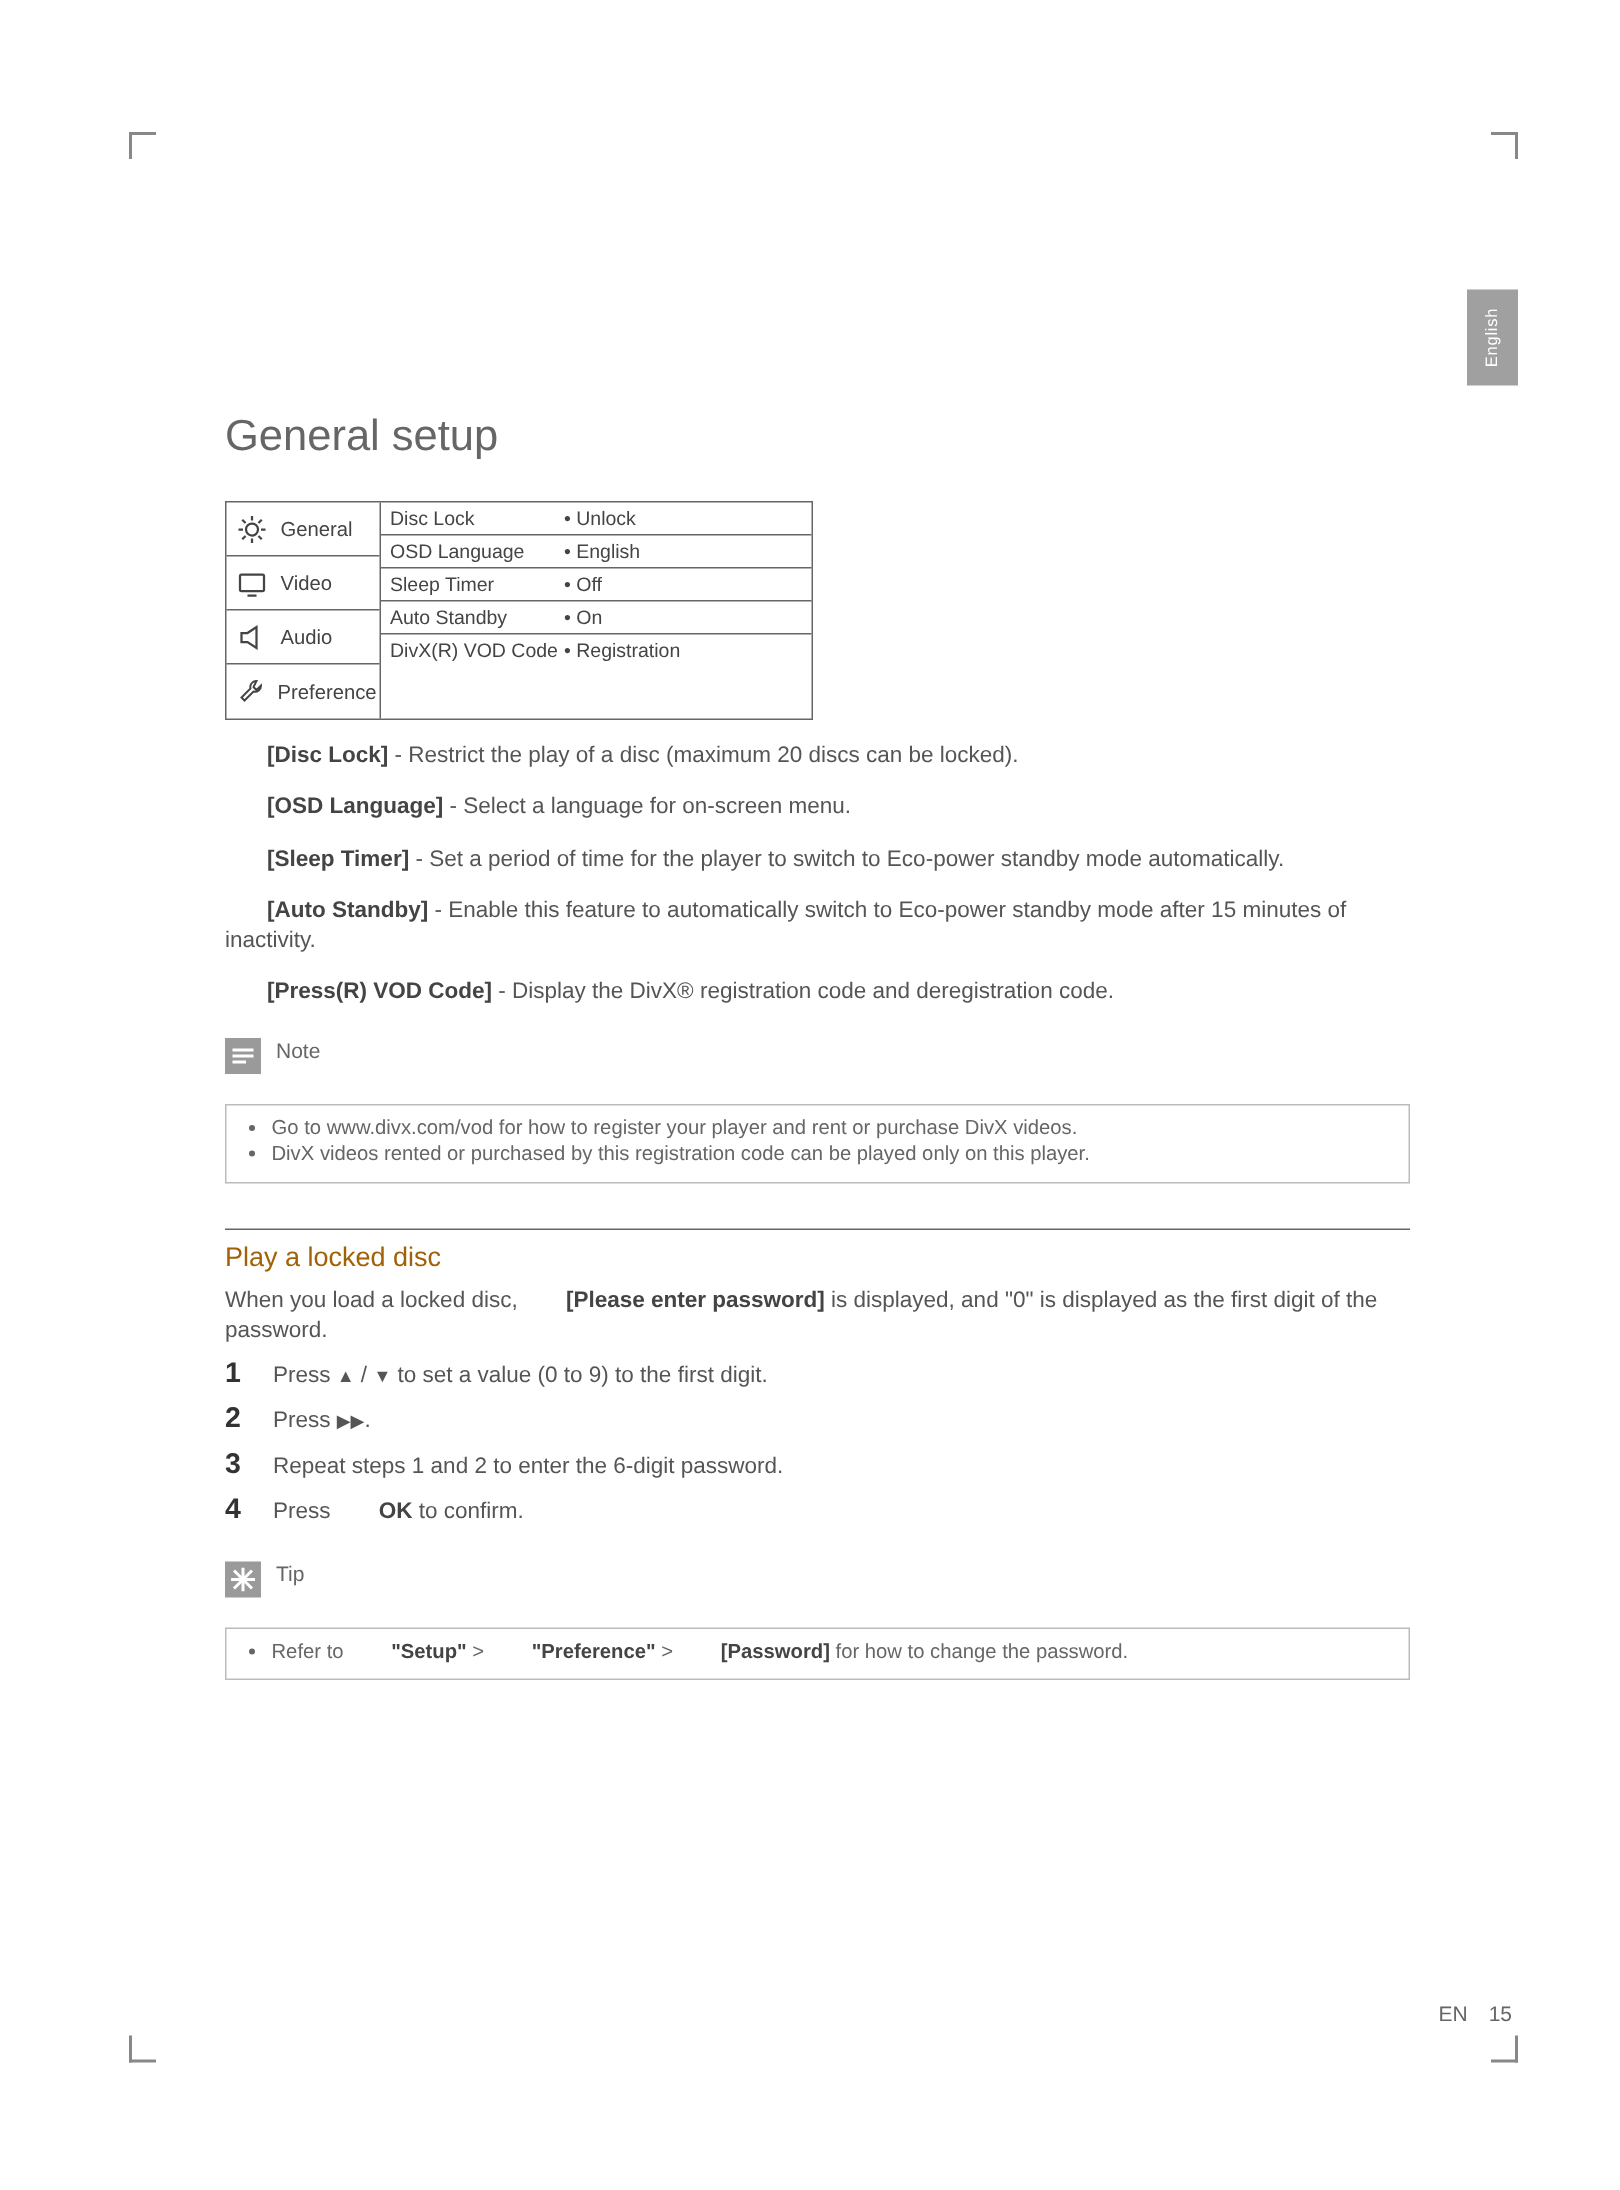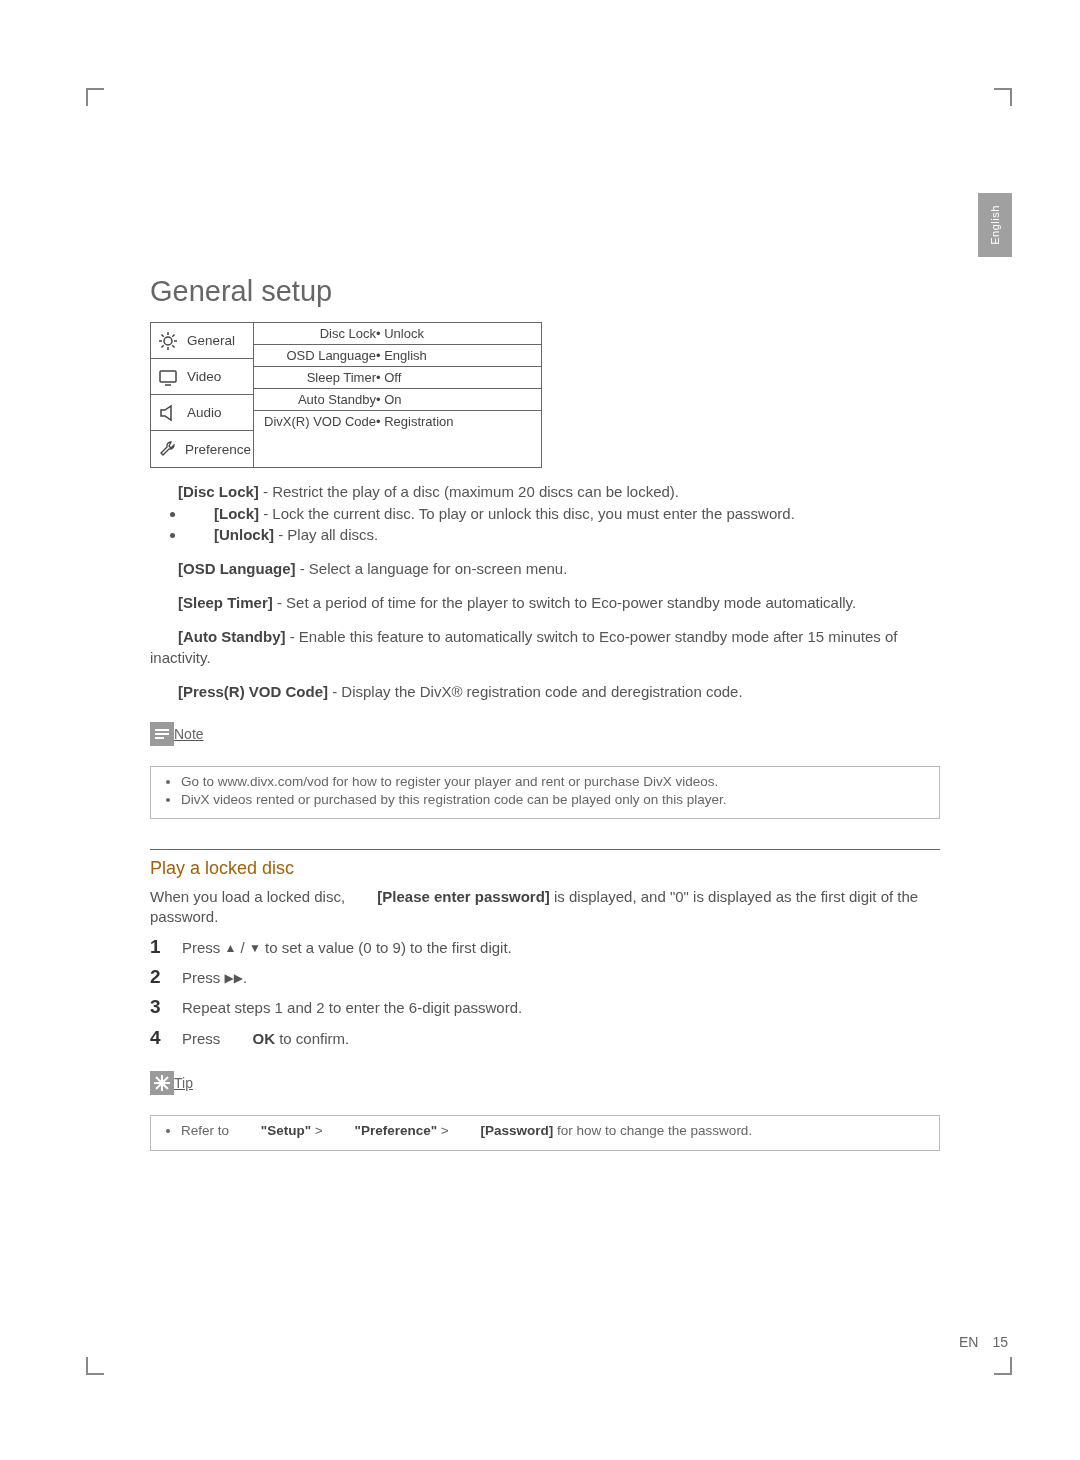--- a/index.html
+++ b/index.html
@@ -37,21 +37,21 @@
   .page {
     position: absolute;
     left: 150px;
     top: 275px;
     width: 790px;
   }
   h1 {
     font-size: 29px;
     font-weight: 400;
     color: #666;
-    margin-bottom: 14px;
+    margin-bottom: 26px;
   }
   .menu-box {
     border: 1px solid #666;
     display: flex;
     width: 392px;
     font-size: 13.5px;
     color: #444;
   }
   .menu-left {
     width: 103px;
@@ -75,34 +75,33 @@
     flex-direction: column;
   }
   .menu-row {
     display: flex;
     border-bottom: 1px solid #666;
     padding: 2px 6px;
     font-size: 13px;
     line-height: 17px;
   }
   .menu-row:last-child { border-bottom: none; flex: 1; }
-  .menu-row .k { flex: 0 0 116px; text-align: right; }
+  .menu-row .k { flex: 0 0 116px; }
   .menu-row .v::before { content: "• "; }
   .body-text { font-size: 15px; line-height: 1.35; color: #555; }
   .section-para { margin-top: 14px; }
   ul.bullets { list-style: disc; padding-left: 36px; margin-top: 2px; font-size: 15px; line-height: 1.35; }
   .bold { font-weight: 600; color: #444; padding-left: 28px; }
   .note-box, .tip-box {
     border: 1px solid #bbb;
     margin-top: 14px;
   }
   .note-head, .tip-head {
-    display: flex; align-items: center; 
+    display: flex; align-items: flex-start; gap: 10px;
     padding: 4px 0 6px 0;
-    text-decoration: underline;
   }
   .note-head .badge, .tip-head .badge {
     width: 24px; height: 24px;
     background: #9a9a9a;
     display: flex; align-items: center; justify-content: center;
     color: #fff;
   }
   .note-head .label, .tip-head .label { font-size: 14px; color: #666; }
   .note-body, .tip-body {
     padding: 6px 10px 10px 18px;
@@ -214,24 +213,20 @@
       <div class="menu-row">
           <span class="k">DivX(R) VOD Code</span>
           <span class="v">Registration</span>
         </div>
     </div>
   </div>
 
   <p class="body-text section-para">
     <span class="bold">[Disc Lock]</span><span> - Restrict the play of a disc (maximum 20 discs can be locked).</span>
   </p>
-  <ul class="bullets">
-    <li><span class="bold">[Lock]</span><span> - Lock the current disc. To play or unlock this disc, you must enter the password.</span></li>
-    <li><span class="bold">[Unlock]</span><span> - Play all discs.</span></li>
-  </ul>
 
   <p class="body-text section-para">
     <span class="bold">[OSD Language]</span><span> - Select a language for on-screen menu.</span>
   </p>
   <p class="body-text section-para">
     <span class="bold">[Sleep Timer]</span><span> - Set a period of time for the player to switch to Eco-power standby mode automatically.</span>
   </p>
   <p class="body-text section-para">
     <span class="bold">[Auto Standby]</span><span> - Enable this feature to automatically switch to Eco-power standby mode after 15 minutes of inactivity.</span>
   </p>

